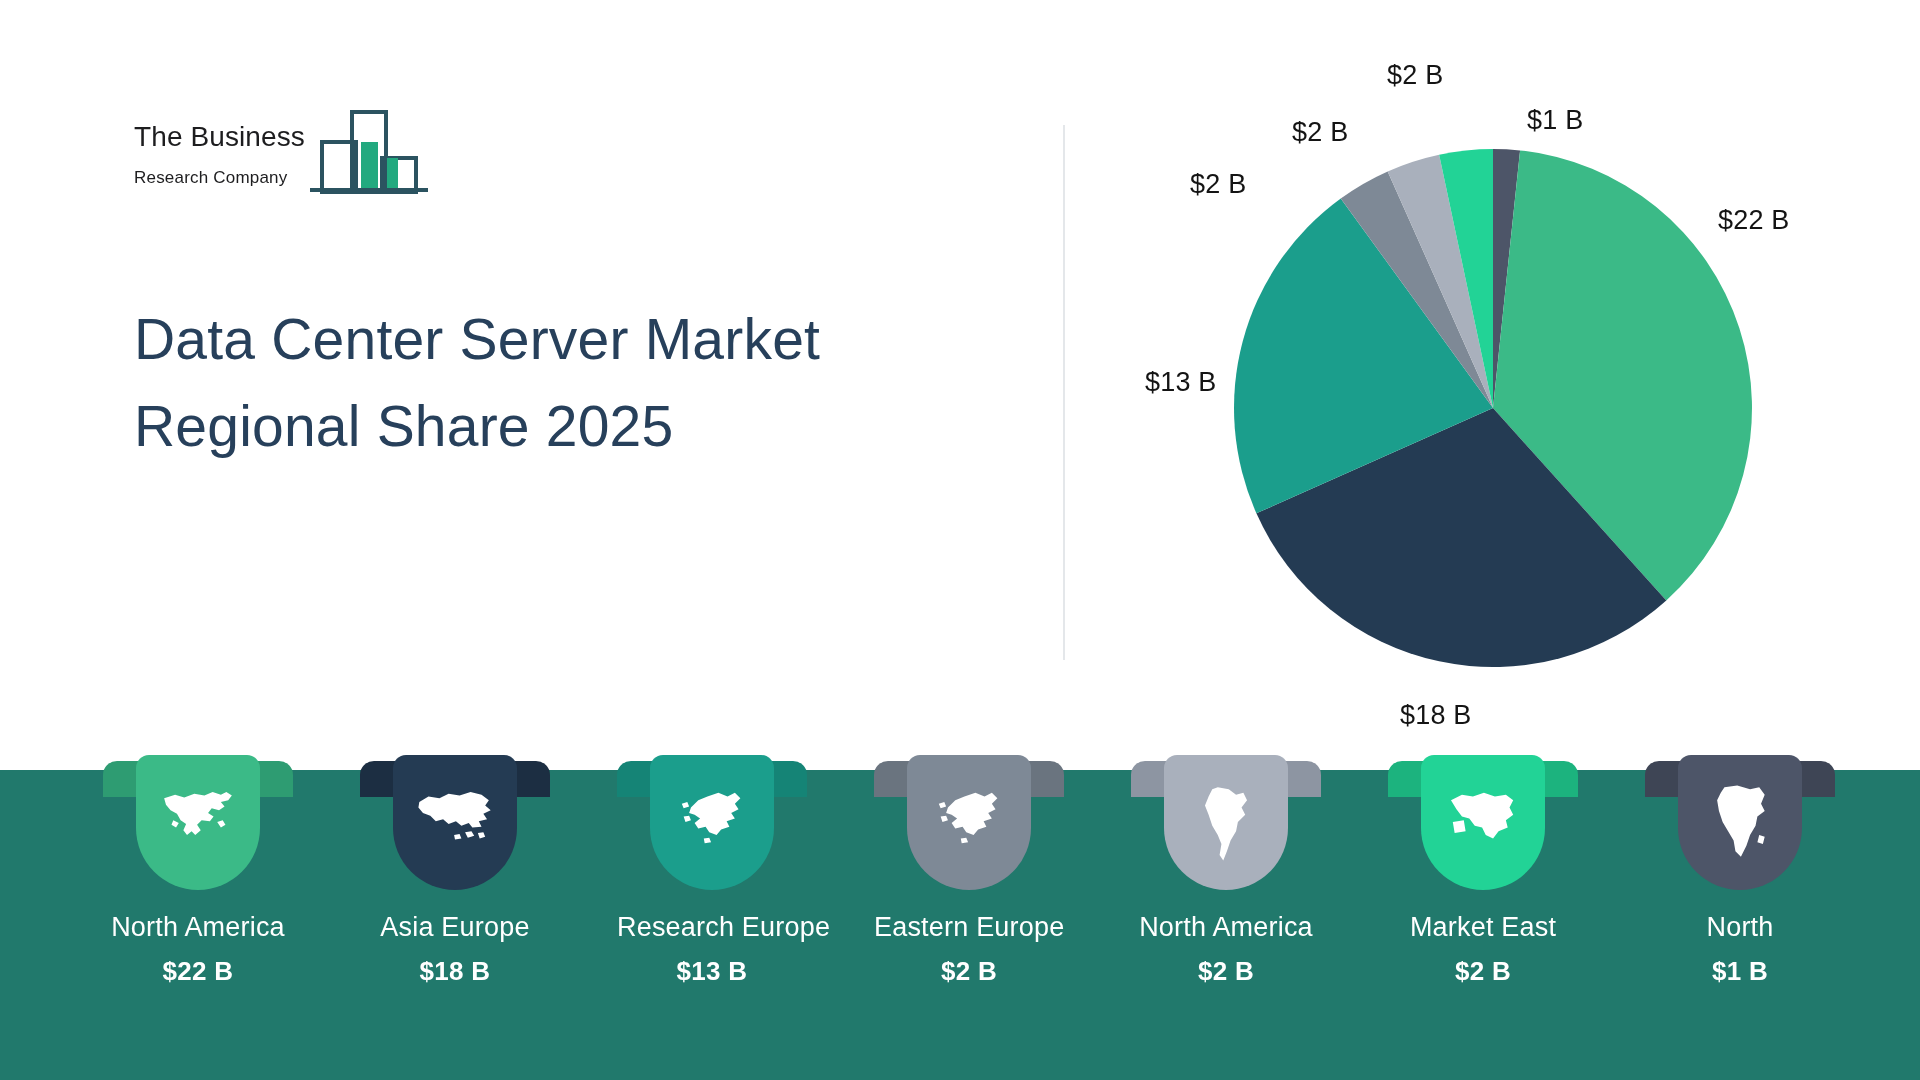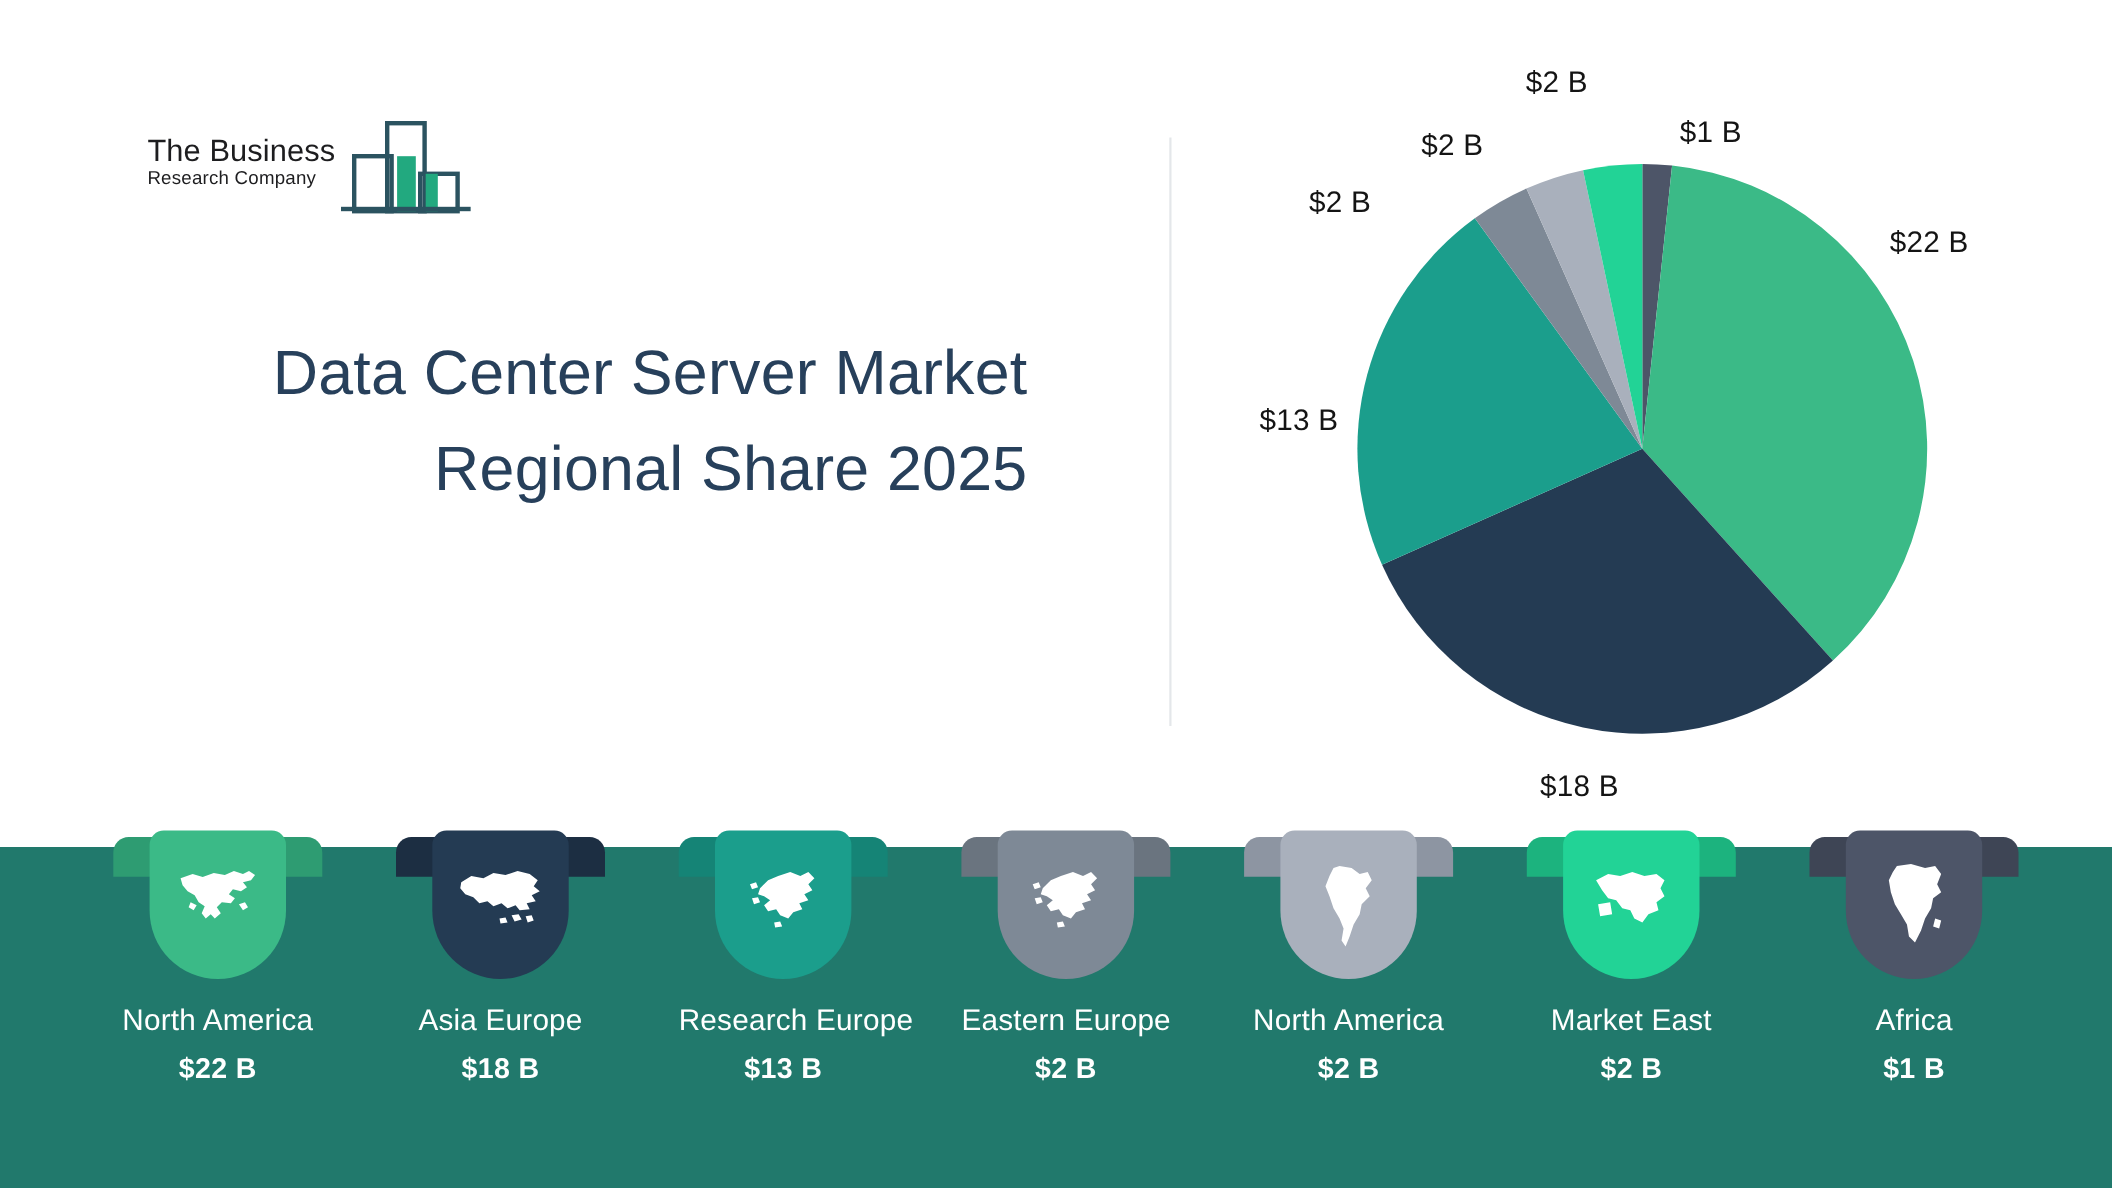--- a/index.html
+++ b/index.html
@@ -14,28 +14,27 @@
     position:absolute;left:0;right:0;top:770px;height:310px;
     background:#21796C;
   }
   
   #logo{position:absolute;left:134px;top:108px;width:290px;height:90px;}
   #logo .logo-text{
     position:absolute;left:0;top:14px;width:180px;
     color:#1d1d1f;line-height:1.05;
   }
   #logo .logo-line1{font-size:28px;letter-spacing:.1px;white-space:nowrap;}
-  #logo .logo-line2{font-size:17px;letter-spacing:.2px;white-space:nowrap;margin-top:2px;}
+  #logo .logo-line2{font-size:17px;letter-spacing:.2px;white-space:nowrap;margin-top:18px;}
   #logo .logo-mark{position:absolute;left:176px;top:0;}
   
   #page-title{
     position:absolute;left:134px;top:258px;width:800px;
     font-size:57px;line-height:1.52;color:#27405B;font-weight:400;
     letter-spacing:.2px;
-    text-align:right;
   }
   
   #divider{
     position:absolute;left:1063px;top:125px;width:2px;height:535px;
     background:#E4E7EA;
   }
   
   #pie-wrap{position:absolute;left:1233px;top:148px;width:520px;height:520px;}
   #pie-svg{display:block;}
   .pie-label{
@@ -192,16 +191,16 @@
     </div>
     <div class="region" style="left: 1645px;">
       <div class="badge-area">
         <div class="badge-back" style="background: rgb(62, 69, 85);"></div>
         <div class="badge" style="background: rgb(77, 85, 104);">
           <svg width="86" height="86" viewBox="0 0 90 94">
             <path d="M28 8 L42 6 L56 10 L66 8 L72 16 L68 26 L72 34 L64 40 L62 50 L56 60 L52 72 L46 84 L40 78 L38 66 L32 56 L26 46 L22 34 L20 22 L24 14 Z M66 60 L72 62 L70 70 L64 68 Z" fill="#ffffff"></path>
           </svg>
         </div>
       </div>
-      <div class="region-name">Africa</div>
+      <div class="region-name">North</div>
       <div class="region-value">$1 B</div>
     </div>
   </div>
 
 </body></html>

